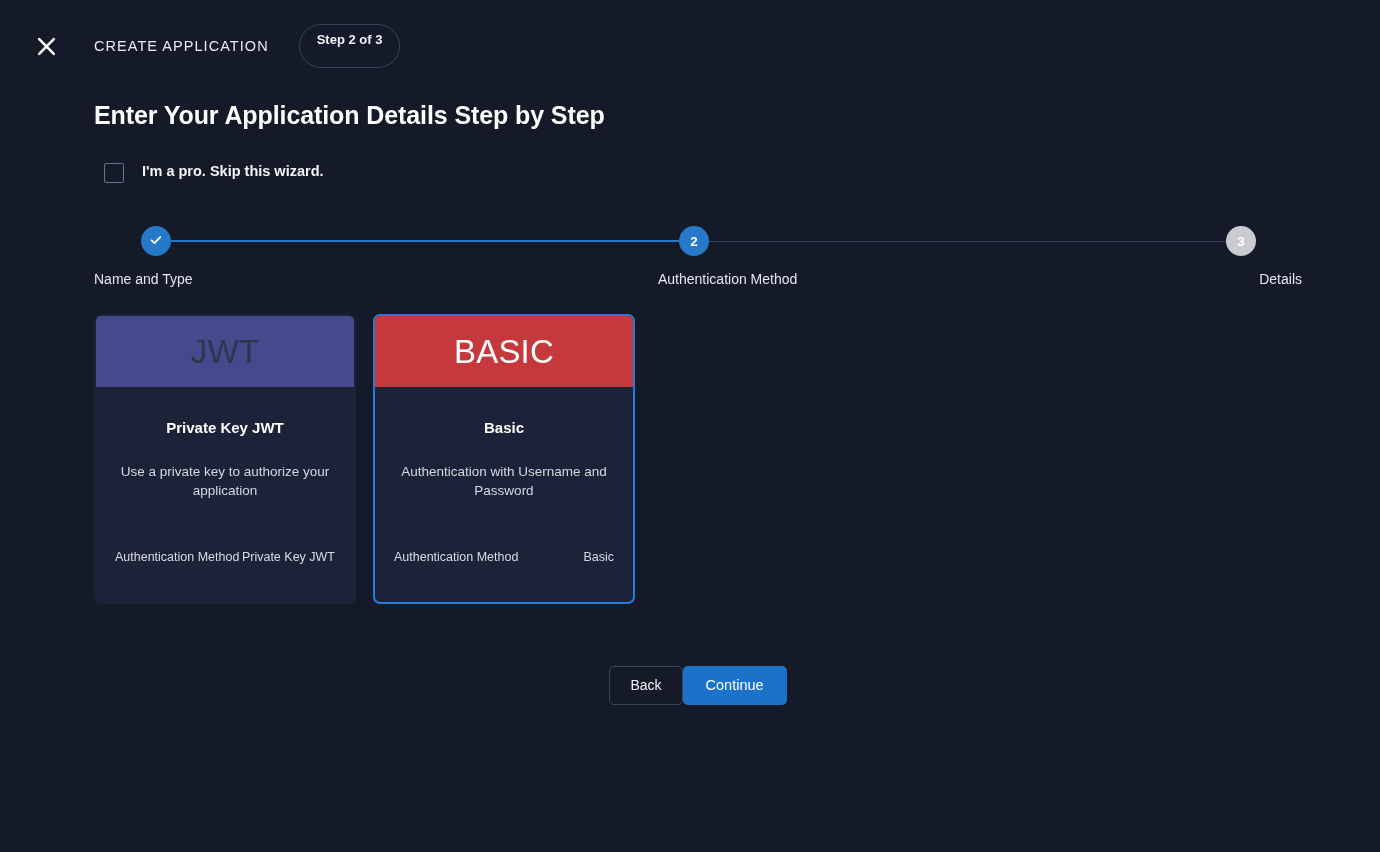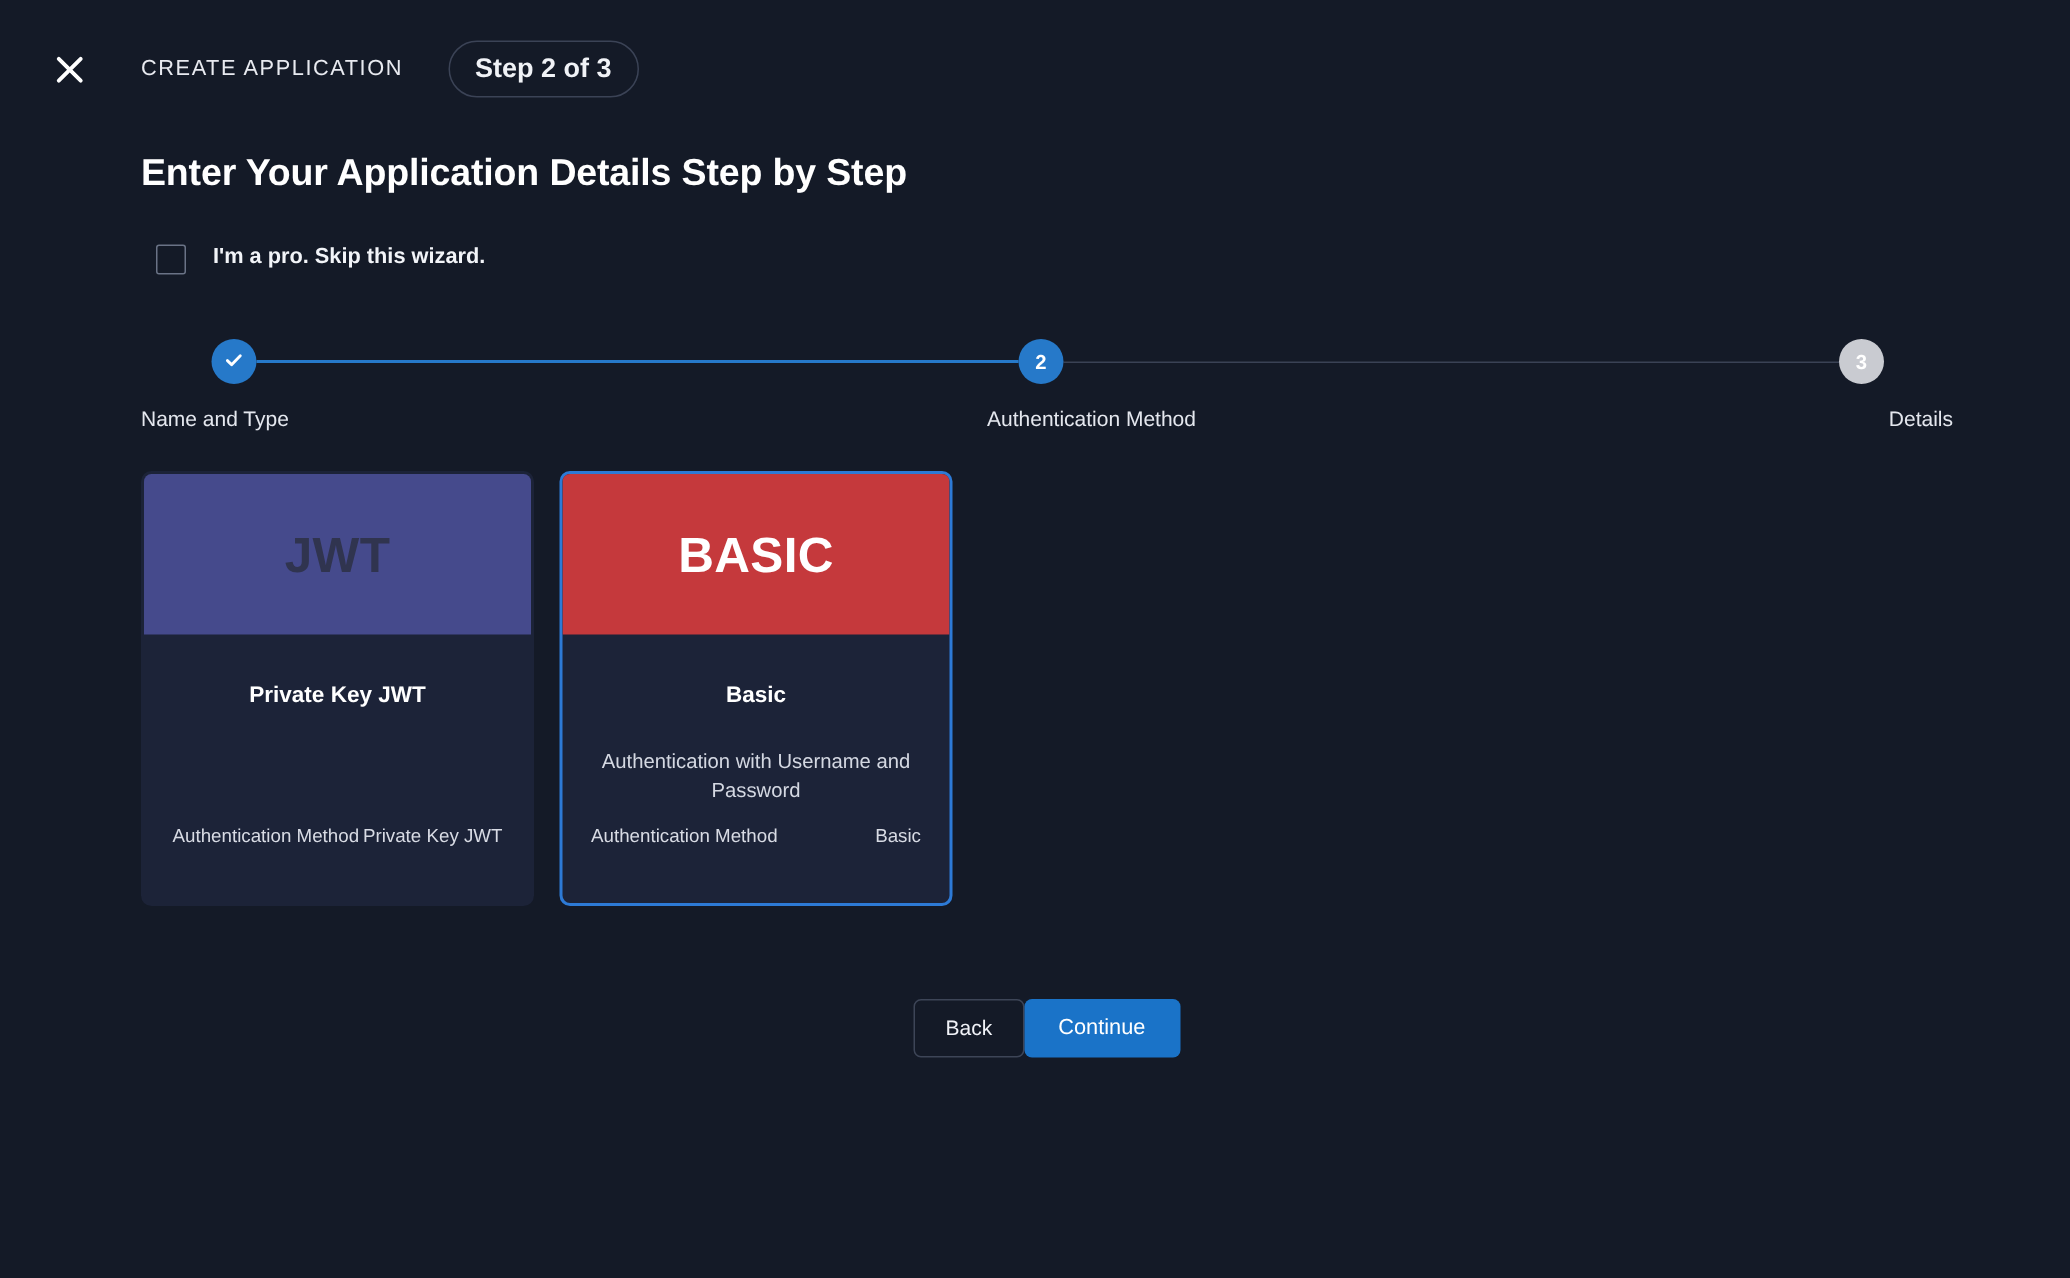--- a/index.html
+++ b/index.html
@@ -44,22 +44,22 @@
     letter-spacing: 1.05px;
     color: #e8eaf0;
     text-transform: uppercase;
     white-space: nowrap;
   }
 
   .step-pill {
     margin-left: 30px;
     border: 1px solid #3b4356;
     border-radius: 999px;
-    padding: 7px 17px 8px;
-    font-size: 18px;
+    padding: 7px 17px 20px;
+    font-size: 13px;
     font-weight: 600;
     color: #f0f2f6;
     background: transparent;
     white-space: nowrap;
     cursor: pointer;
   }
 
   
   .content {
     padding-left: 94px;
@@ -165,26 +165,26 @@
     cursor: pointer;
     display: flex;
     flex-direction: column;
     height: 290px;
   }
   .card.selected {
     border-color: #2d7ad6;
   }
 
   .card-banner {
-    height: 107px;
+    height: 71px;
     display: flex;
     align-items: center;
     justify-content: center;
     font-size: 33px;
-    font-weight: 700;
+    font-weight: 400;
     letter-spacing: 0.2px;
     flex: 0 0 auto;
   }
   .card-banner.jwt {
     background: #454a8c;
     color: #30344f;
   }
   .card-banner.basic {
     background: #c5393c;
     color: #ffffff;
@@ -300,20 +300,21 @@
     <div class="node-label middle" style="left:564px; transform:none;">Authentication Method</div>
     <div class="node-label last">Details</div>
   </div>
 
   <div class="cards">
 
     <div class="card">
       <div class="card-banner jwt">JWT</div>
       <div class="card-body">
         <div class="card-name">Private Key JWT</div>
+        <div class="card-desc">Use a private key to authorize your application</div>
         <div class="card-meta">
           <span class="meta-label">Authentication Method</span>
           <span class="meta-value">Private Key JWT</span>
         </div>
       </div>
     </div>
 
     <div class="card selected">
       <div class="card-banner basic">BASIC</div>
       <div class="card-body">

